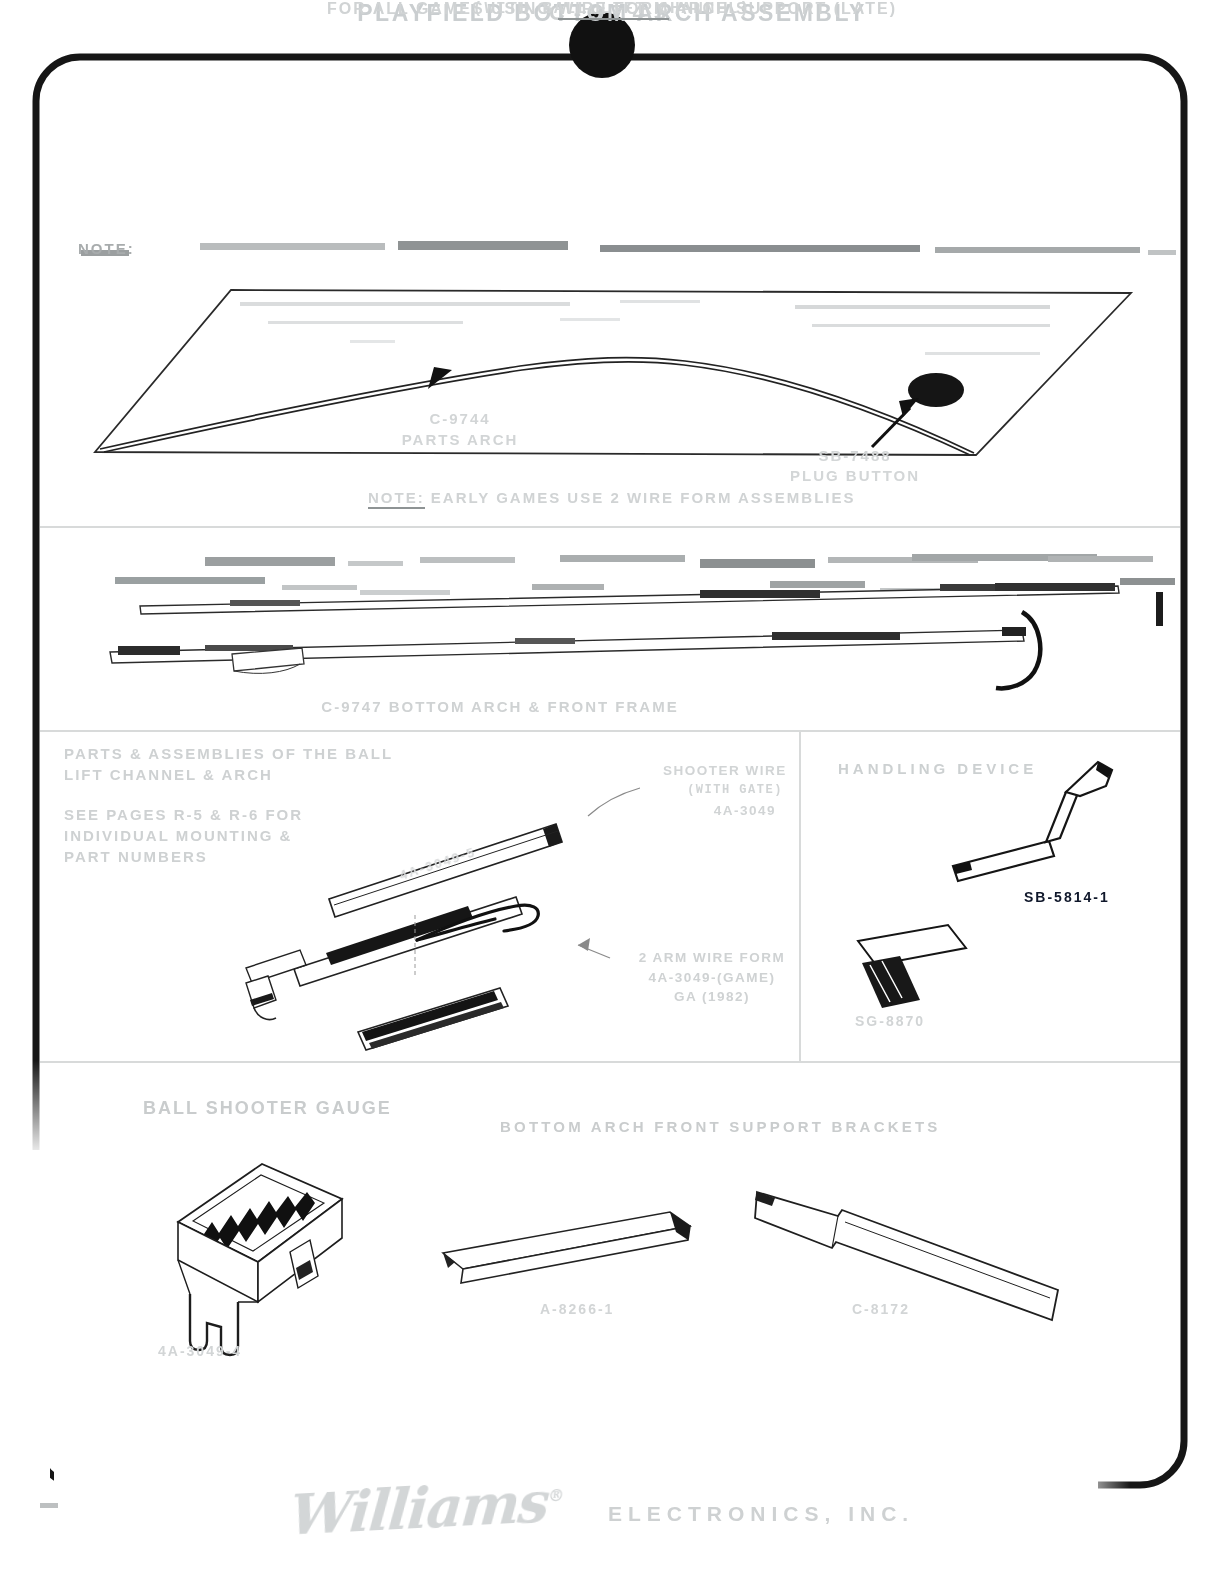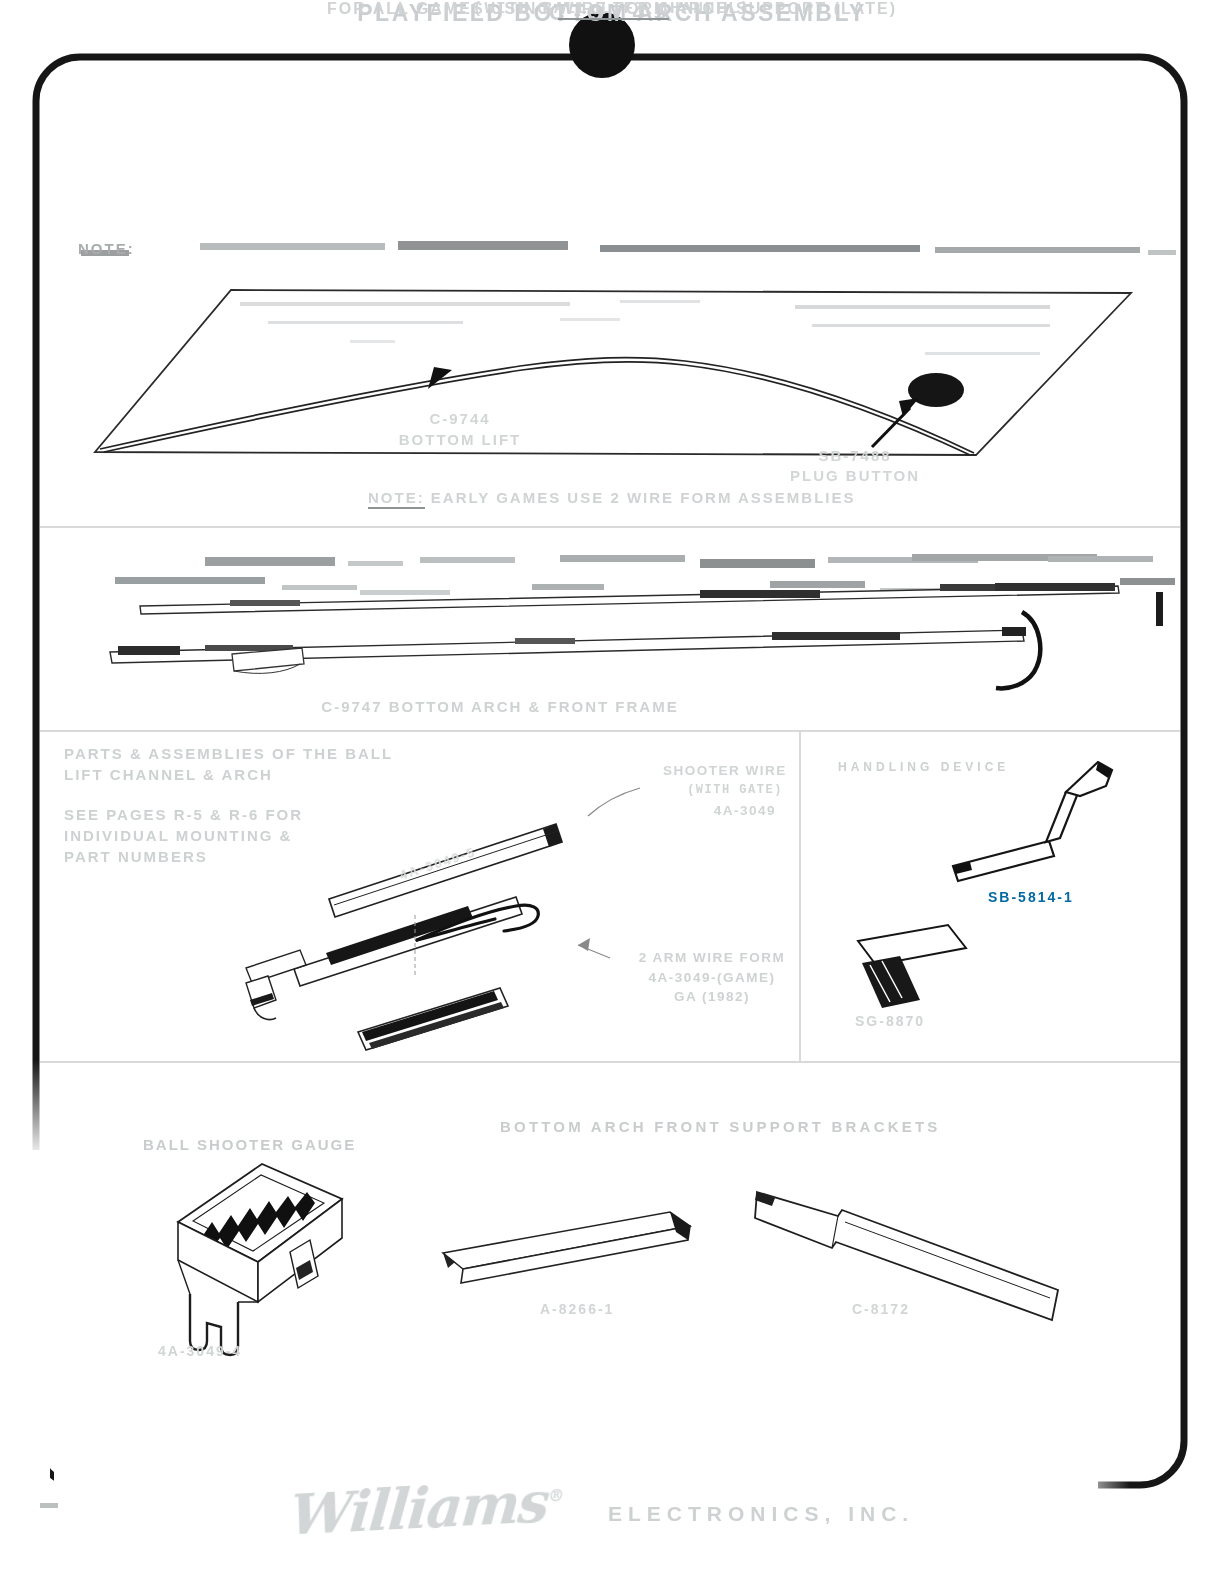--- a/index.html
+++ b/index.html
@@ -196,21 +196,21 @@
     </g>
   </svg>
 
   <div class="t ctr" style="left:0;right:0;top:98;font-size:22px;letter-spacing:9px;color:#cdd0d1;">C-9745</div>
   <div class="t ctr" style="left:0;right:0;top:130;font-size:23px;letter-spacing:2.5px;color:#caced0;">PLAYFIELD BOTTOM ARCH ASSEMBLY</div>
   <div class="t ctr" style="left:0;right:0;top:163;font-size:16px;letter-spacing:2px;color:#d2d5d6;font-family:Liberation Mono, monospace;">(WITH BALL LIFT CHANNEL)</div>
   <div class="t ctr" style="left:0;right:0;top:187;font-size:16px;letter-spacing:2px;color:#d0d3d4;"><span>FOR ALL GAMES USING </span><span class="u-dark">WIRE FORM</span><span> ARCH SUPPORT (LATE)</span></div>
   <div class="t" style="left:78px;top:240px;font-size:15px;color:#a8acad;">NOTE:</div>
 
   <div class="t ctr" style="left:395px;top:410px;width:130px;font-size:15px;color:#d2d5d6;">C-9744</div>
-  <div class="t ctr" style="left:370px;top:431px;width:180px;font-size:15px;color:#d2d5d6;">BOTTOM LIFT</div>
+  <div class="t ctr" style="left:370px;top:431px;width:180px;font-size:15px;color:#d2d5d6;">PARTS ARCH</div>
   <div class="t ctr" style="left:790px;top:447px;width:130px;font-size:15px;color:#d3d6d7;">SB-7488</div>
   <div class="t ctr" style="left:780px;top:467px;width:150px;font-size:15px;color:#d3d6d7;">PLUG BUTTON</div>
   <div class="t ctr" style="left:368px;top:489px;width:372px;font-size:15px;color:#d0d3d4;"><span class="u-dark">NOTE:</span><span> EARLY GAMES USE 2 WIRE FORM ASSEMBLIES</span></div>
 
   <div class="t ctr" style="left:300px;top:698px;width:400px;font-size:15px;color:#cfd2d3;">C-9747 BOTTOM ARCH &amp; FRONT FRAME</div>
 
   <div class="t" style="left:64px;top:745px;font-size:15px;color:#ced1d2;">PARTS &amp; ASSEMBLIES OF THE BALL</div>
   <div class="t" style="left:64px;top:766px;font-size:15px;color:#ced1d2;">LIFT CHANNEL &amp; ARCH</div>
   <div class="t" style="left:64px;top:806px;font-size:15px;color:#ced1d2;">SEE PAGES R-5 &amp; R-6 FOR</div>
   <div class="t" style="left:64px;top:827px;font-size:15px;color:#ced1d2;">INDIVIDUAL MOUNTING &amp;</div>
@@ -219,25 +219,25 @@
   <div class="t ctr" style="left:645px;top:763px;width:160px;font-size:13.5px;letter-spacing:1.5px;color:#d1d4d5;">SHOOTER WIRE</div>
   <div class="t ctr" style="left:655px;top:783px;width:160px;font-size:12px;letter-spacing:1.5px;color:#d1d4d5;font-family:Liberation Mono, monospace;">(WITH GATE)</div>
   <div class="t ctr" style="left:665px;top:803px;width:160px;font-size:13.5px;letter-spacing:1.5px;color:#d1d4d5;">4A-3049</div>
 
   <div class="t ctr" style="left:612px;top:950px;width:200px;font-size:13.5px;letter-spacing:1.5px;color:#cfd2d3;">2 ARM WIRE FORM</div>
   <div class="t ctr" style="left:612px;top:970px;width:200px;font-size:13.5px;letter-spacing:1.5px;color:#cfd2d3;">4A-3049-(GAME)</div>
   <div class="t ctr" style="left:612px;top:989px;width:200px;font-size:13.5px;letter-spacing:1.5px;color:#cfd2d3;">GA (1982)</div>
 
   <div class="t" style="left:398px;top:856px;font-size:13px;color:#d8dadb;transform:rotate(-18deg);">4A-3049-5</div>
 
-  <div class="t" style="left:838px;top:760px;font-size:12px;letter-spacing:4px;color:#ccd0d1;">HANDLING DEVICE</div>
-  <div class="t" style="left:988px;top:889px;font-size:14px;color:#0369a1;">SB-5814-1</div>
+  <div class="t" style="left:838px;top:760px;font-size:15px;letter-spacing:4px;color:#ccd0d1;">HANDLING DEVICE</div>
+  <div class="t" style="left:1024px;top:889px;font-size:14px;color:#0f172a;">SB-5814-1</div>
   <div class="t" style="left:855px;top:1013px;font-size:14px;color:#d1d4d5;">SG-8870</div>
 
-  <div class="t" style="left:143px;top:1136px;font-size:15px;letter-spacing:2px;color:#c9cccd;">BALL SHOOTER GAUGE</div>
+  <div class="t" style="left:143px;top:1098px;font-size:18px;letter-spacing:2px;color:#c9cccd;">BALL SHOOTER GAUGE</div>
   <div class="t" style="left:500px;top:1118px;font-size:15px;letter-spacing:3.2px;color:#c9cccd;">BOTTOM ARCH FRONT SUPPORT BRACKETS</div>
   <div class="t" style="left:158px;top:1343px;font-size:14px;color:#d2d5d6;">4A-3049-4</div>
   <div class="t" style="left:540px;top:1301px;font-size:14px;color:#d2d5d6;">A-8266-1</div>
   <div class="t" style="left:852px;top:1301px;font-size:14px;color:#d2d5d6;">C-8172</div>
 
   <div class="script-logo"><span>Williams</span><sup>®</sup></div>
   <div class="t" style="left:600px;top:1502px;font-size:21px;letter-spacing:6px;color:#ced1d2;filter:blur(0.5px);margin-left:8px;">ELECTRONICS, INC.</div>
   <div class="corner-mark"></div>
 
 </div>

